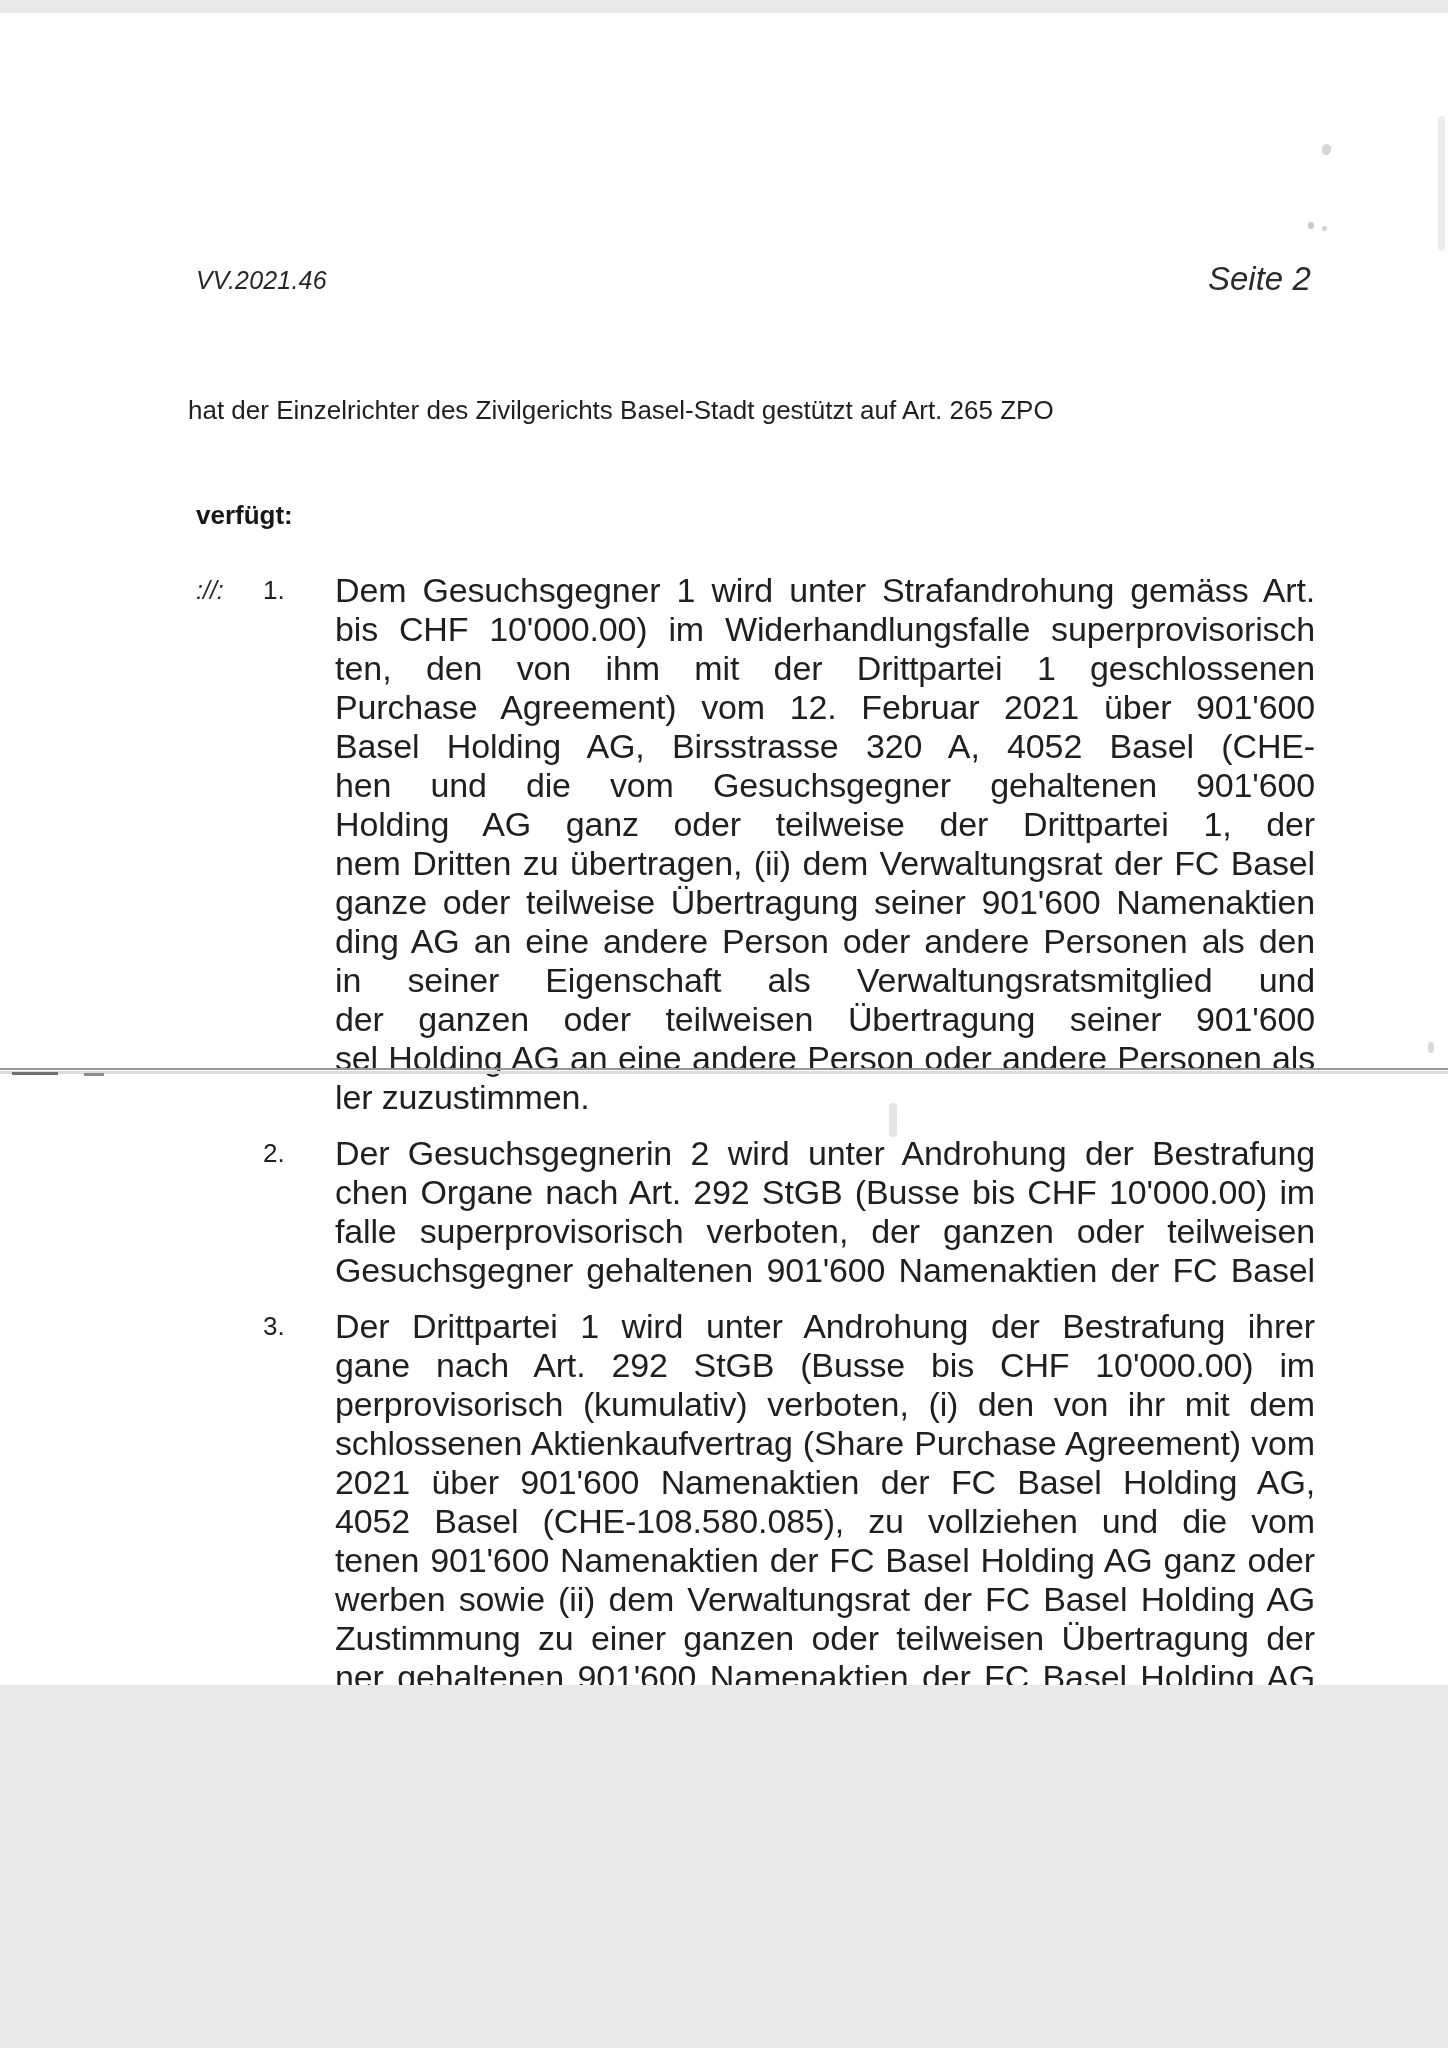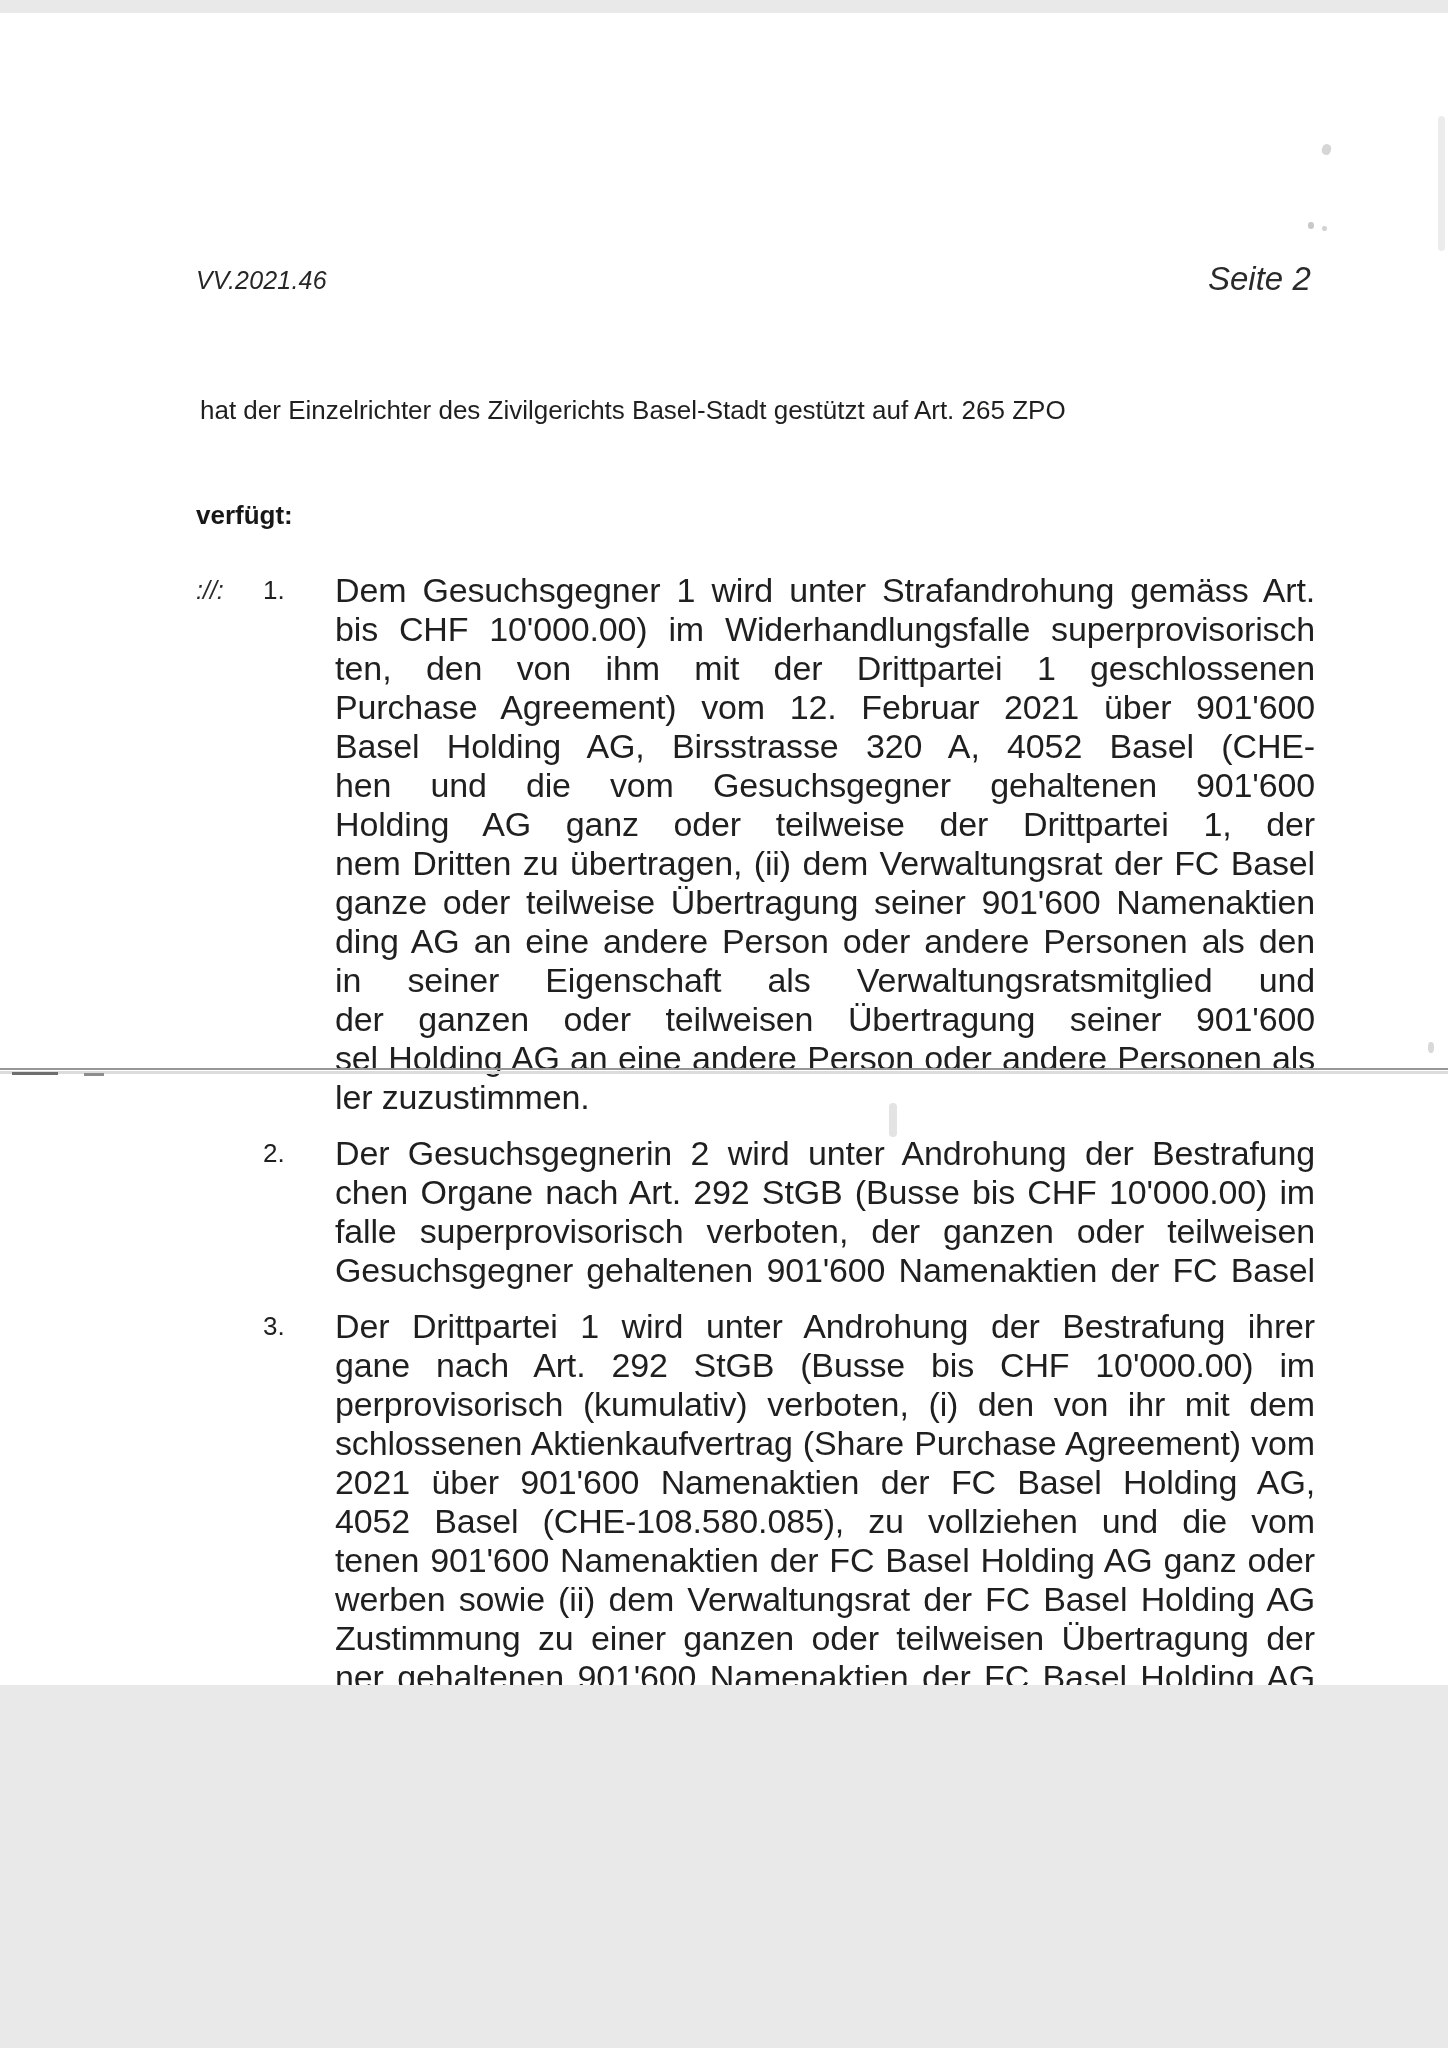--- a/index.html
+++ b/index.html
@@ -16,21 +16,21 @@
   .doc-ref{
     left:196px;top:253px;
     font-size:25px;font-style:italic;color:#262626;
     letter-spacing:0.2px;
   }
   .page-label{
     left:1208px;top:247px;
     font-size:33px;font-style:italic;color:#2a2a2a;
   }
   .intro{
-    left:200px;top:382px;
+    left:188px;top:382px;
     font-size:26px;color:#1f1f1f;
   }
   .heading{
     left:196px;top:487px;
     font-size:26px;font-weight:bold;color:#171717;
   }
   .decree{
     left:196px;top:558px;
     width:1120px;
   }

